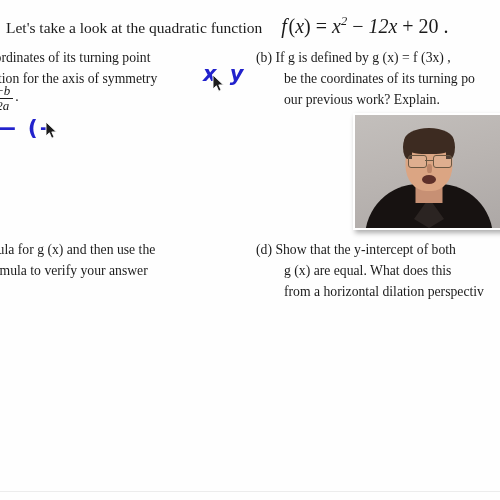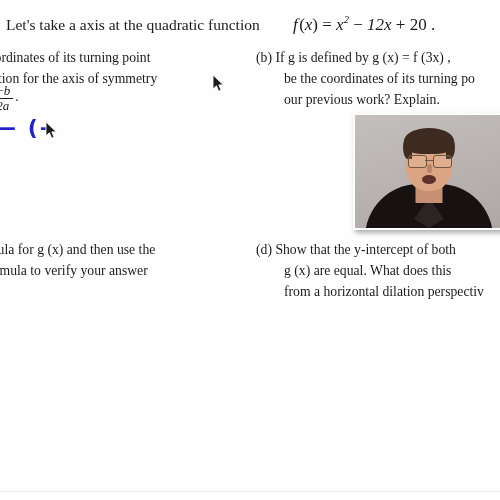--- a/index.html
+++ b/index.html
@@ -47,21 +47,21 @@
   
   #intro-line {
     position: absolute;
     left: 6px;
     top: 14px;
     width: 520px;
     font-size: 15.5px;
     line-height: 1.25;
     white-space: nowrap;
   }
-  #intro-line .eq { margin-left: 29px; font-size: 17px; }
+  #intro-line .eq { margin-left: 14px; font-size: 20px; }
 
   
   .col-left  { position: absolute; left: -48px; width: 300px; }
   .col-right { position: absolute; left: 256px; width: 300px; }
 
   .part {
     font-size: 13.7px;
     line-height: 1.52;
   }
   .part .ptxt {
@@ -252,21 +252,21 @@
     background: rgba(150,95,70,0.45);
     border-radius: 40%;
   }
 </style>
 </head>
 <body>
 
 <div id="page">
 
   <div id="intro-line">
-    <span>Let's take a axis at the </span><span class="bold">quadratic function</span><span class="eq math"><span class="up">&nbsp;</span>f <span class="up">(</span>x<span class="up">)</span><span class="up">&nbsp;=&nbsp;</span>x<sup class="exp">2</sup><span class="up">&nbsp;−&nbsp;</span>12x<span class="up">&nbsp;+&nbsp;20 .</span></span>
+    <span>Let's take a look at the </span><span class="bold">quadratic function</span><span class="eq math"><span class="up">&nbsp;</span>f <span class="up">(</span>x<span class="up">)</span><span class="up">&nbsp;=&nbsp;</span>x<sup class="exp">2</sup><span class="up">&nbsp;−&nbsp;</span>12x<span class="up">&nbsp;+&nbsp;20 .</span></span>
   </div>
 
   <div class="part col-left" id="part-a">
     <span class="ptxt">e  the  coordinates  of  its  turning  point</span>
     <span class="ptxt">the equation for the axis of symmetry</span>
   </div>
 
   <div id="frac-line">
     <span class="frac">
       <span class="num">−b</span>
@@ -285,20 +285,21 @@
     <span class="ptxt">point  formula  to  verify  your  answer</span>
     <span class="ptxt">(b).</span>
   </div>
 
   <div class="part col-right" id="part-d">
     <span class="ptxt">(d)  Show   that   the   y-intercept   of   both</span>
     <span class="ptxt indent">g (x)  are  equal.  What  does  this</span>
     <span class="ptxt indent">from a horizontal dilation perspectiv</span>
   </div>
 
+  <div class="ink" id="ink-xy">x y</div>
   <div class="ink" id="ink-paren">— (–</div>
 
   <div class="cursor" id="cursor-top">
     <svg width="13" height="18" viewBox="0 0 13 18" xmlns="http://www.w3.org/2000/svg">
       <path d="M1 0 L1 14 L4.4 10.8 L6.7 16.2 L9.1 15.2 L6.8 9.9 L11.4 9.9 Z" fill="#1d1d1d" stroke="#ffffff" stroke-width="0.9"></path>
     </svg>
   </div>
   <div class="cursor" id="cursor-bottom">
     <svg width="13" height="18" viewBox="0 0 13 18" xmlns="http://www.w3.org/2000/svg">
       <path d="M1 0 L1 14 L4.4 10.8 L6.7 16.2 L9.1 15.2 L6.8 9.9 L11.4 9.9 Z" fill="#1d1d1d" stroke="#ffffff" stroke-width="0.9"></path>

